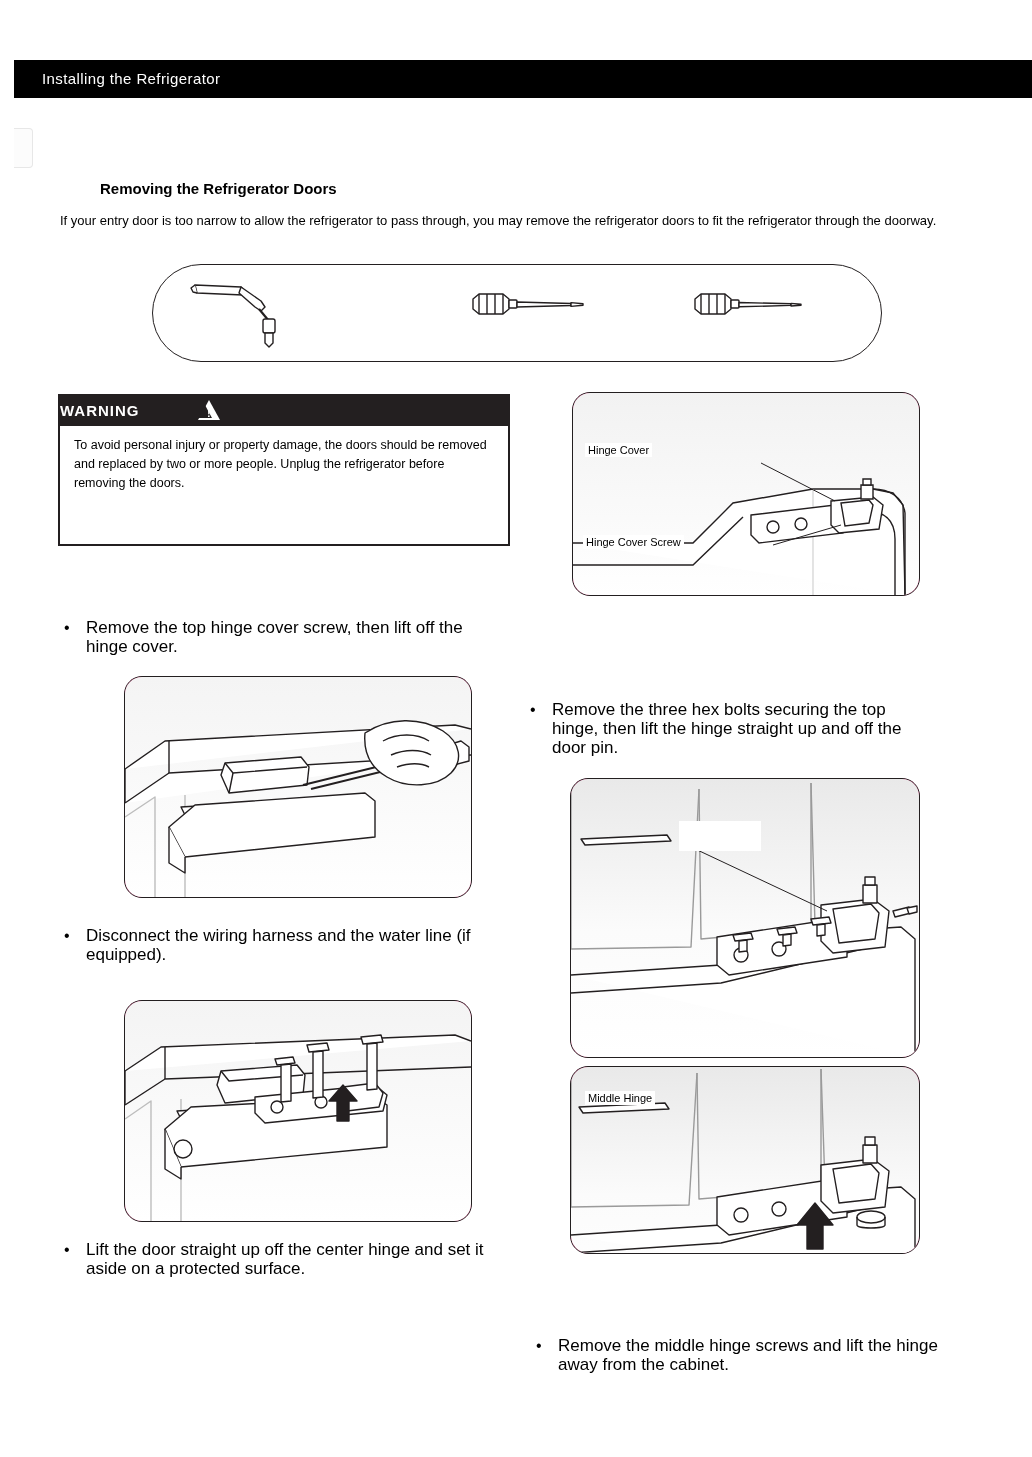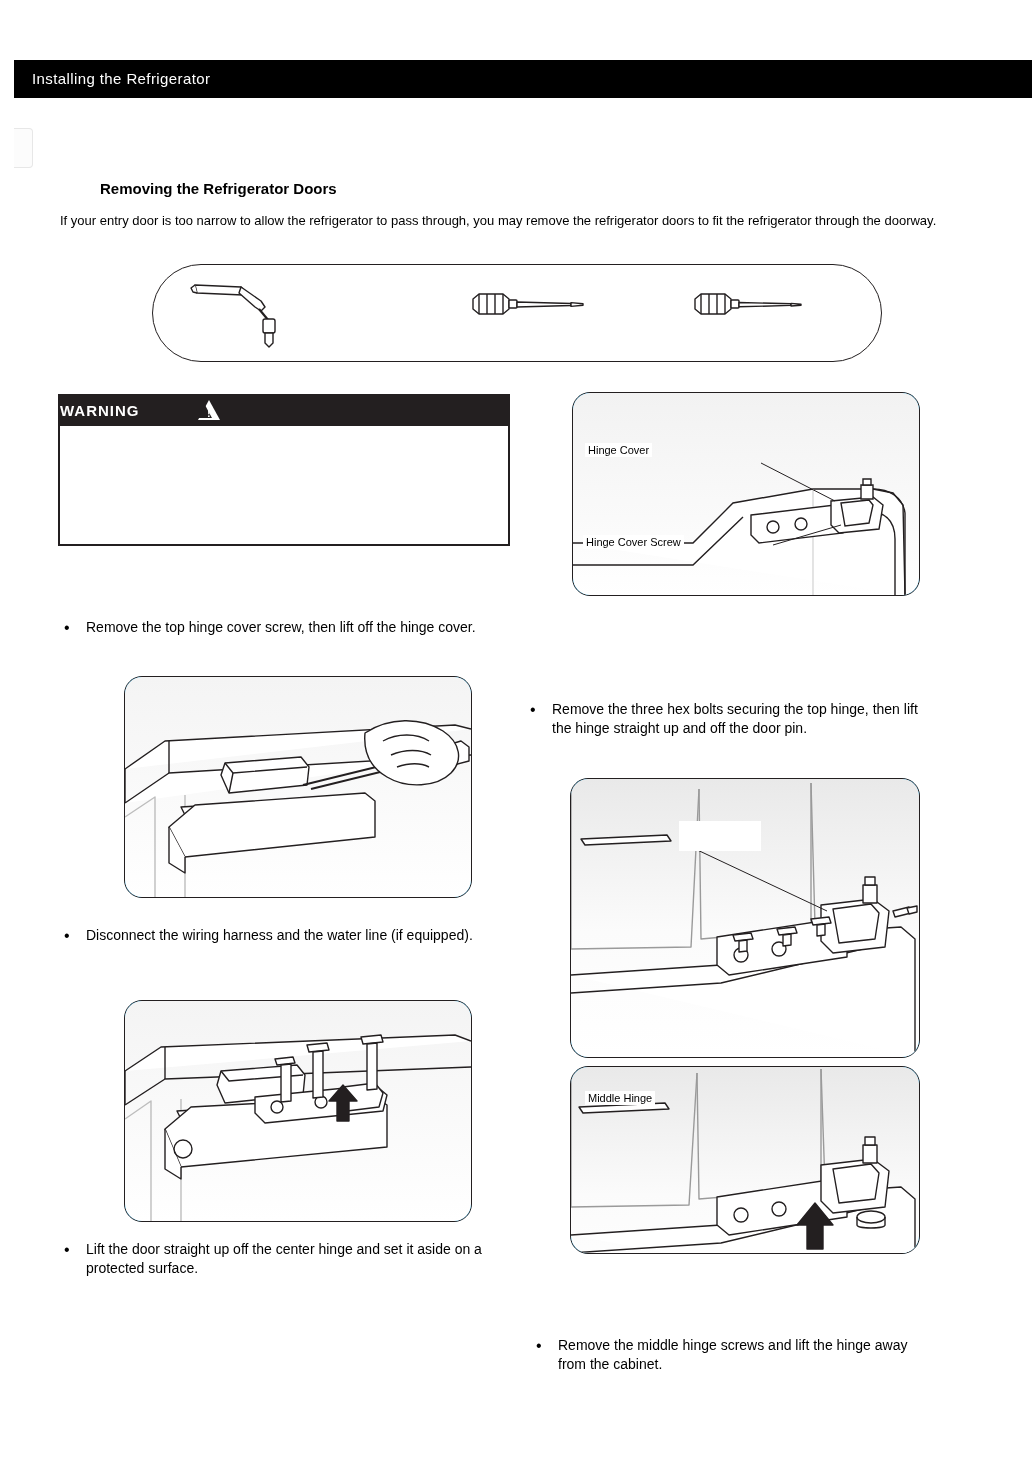--- a/index.html
+++ b/index.html
@@ -22,21 +22,21 @@
     left: 14px;
     top: 60px;
     width: 1018px;
     height: 38px;
     background: #000000;
   }
   .header-bar-text {
     color: #ffffff;
     font-size: 15px;
     line-height: 38px;
-    padding-left: 18px;
+    padding-left: 28px;
     letter-spacing: 0.4px;
   }
 
   
   .edge-mark {
     position: absolute;
     left: 14px;
     top: 128px;
     width: 18px;
     height: 38px;
@@ -140,31 +140,31 @@
   }
 
   
   .bullet {
     position: absolute;
     font-size: 16px;
     line-height: 16px;
   }
   .step-text {
     position: absolute;
-    font-size: 14px;
+    font-size: 17px;
     line-height: 19px;
   }
 
   
   .fig {
     position: absolute;
     border: 1.5px solid #231f20;
     border-radius: 18px;
     box-sizing: border-box;
-    background: #0ea5e9;
+    background: #be185d;
     overflow: hidden;
   }
   .fig svg { display: block; }
 
   .callout-label {
     position: absolute;
     font-size: 11px;
     background: #fff;
     padding: 1px 3px;
     white-space: nowrap;
@@ -230,20 +230,21 @@
   </div>
 </div>
 
 <div class="warning-box">
   <div class="warning-head">
     <div class="warn-tri"></div>
     <div class="warn-tri-in"></div>
     <div class="warn-bang">!</div>
     <div class="wtitle">WARNING</div>
   </div>
+  <div class="warning-body">To avoid personal injury or property damage, the doors should be removed and replaced by two or more people. Unplug the refrigerator before removing the doors.</div>
 </div>
 
 <div class="fig" style="left:572px; top:392px; width:348px; height:204px;">
   <svg width="346" height="202" viewBox="0 0 346 202">
     <defs>
       <linearGradient id="gA" x1="0" y1="0" x2="0" y2="1">
         <stop offset="0%" stop-color="#f2f2f2"></stop>
         <stop offset="100%" stop-color="#ffffff"></stop>
       </linearGradient>
     </defs>

